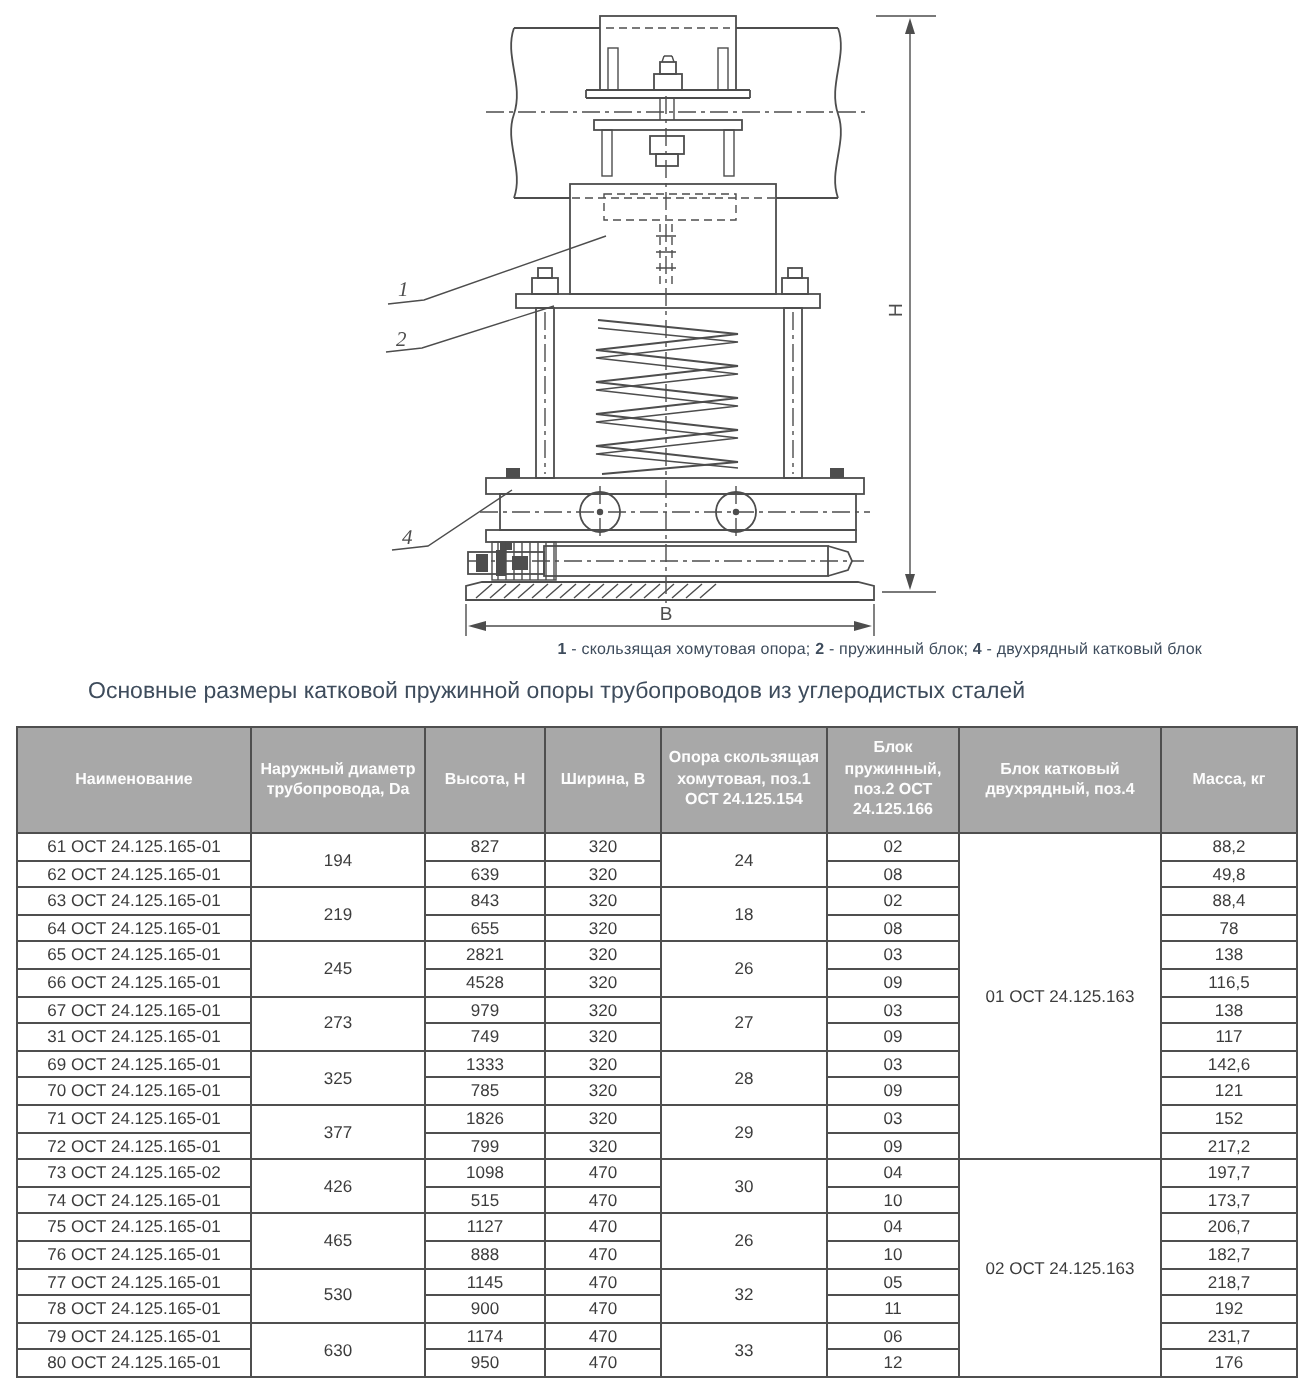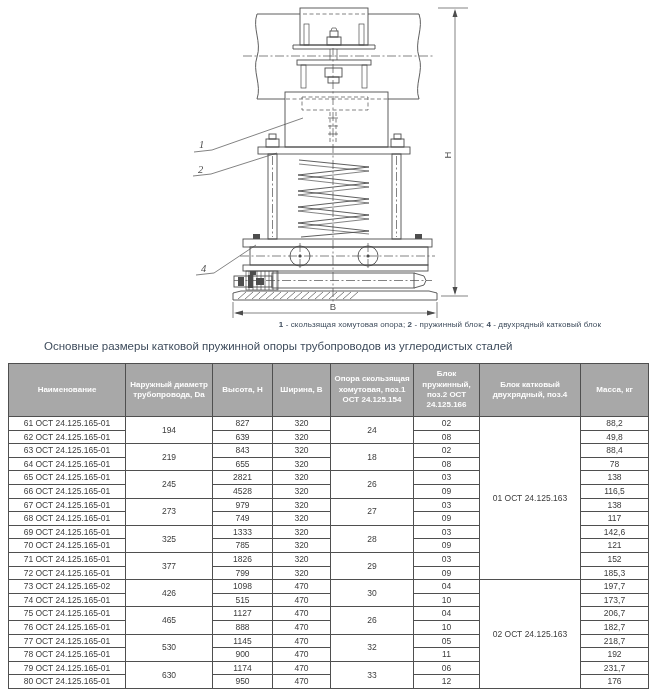--- a/index.html
+++ b/index.html
@@ -240,21 +240,21 @@
       <tr>
         <td>67 ОСТ 24.125.165-01</td>
         <td rowspan="2">273</td>
         <td>979</td>
         <td>320</td>
         <td rowspan="2">27</td>
         <td>03</td>
         <td>138</td>
       </tr>
       <tr>
-        <td>68 ОСТ 24.125.165-01</td>
+        <td>31 ОСТ 24.125.165-01</td>
         <td>749</td>
         <td>320</td>
         <td>09</td>
         <td>117</td>
       </tr>
       <tr>
         <td>69 ОСТ 24.125.165-01</td>
         <td rowspan="2">325</td>
         <td>1333</td>
         <td>320</td>
@@ -276,21 +276,21 @@
         <td>320</td>
         <td rowspan="2">29</td>
         <td>03</td>
         <td>152</td>
       </tr>
       <tr>
         <td>72 ОСТ 24.125.165-01</td>
         <td>799</td>
         <td>320</td>
         <td>09</td>
-        <td>185,3</td>
+        <td>217,2</td>
       </tr>
       <tr>
         <td>73 ОСТ 24.125.165-02</td>
         <td rowspan="2">426</td>
         <td>1098</td>
         <td>470</td>
         <td rowspan="2">30</td>
         <td>04</td>
         <td rowspan="8">02 ОСТ 24.125.163</td>
         <td>197,7</td>

